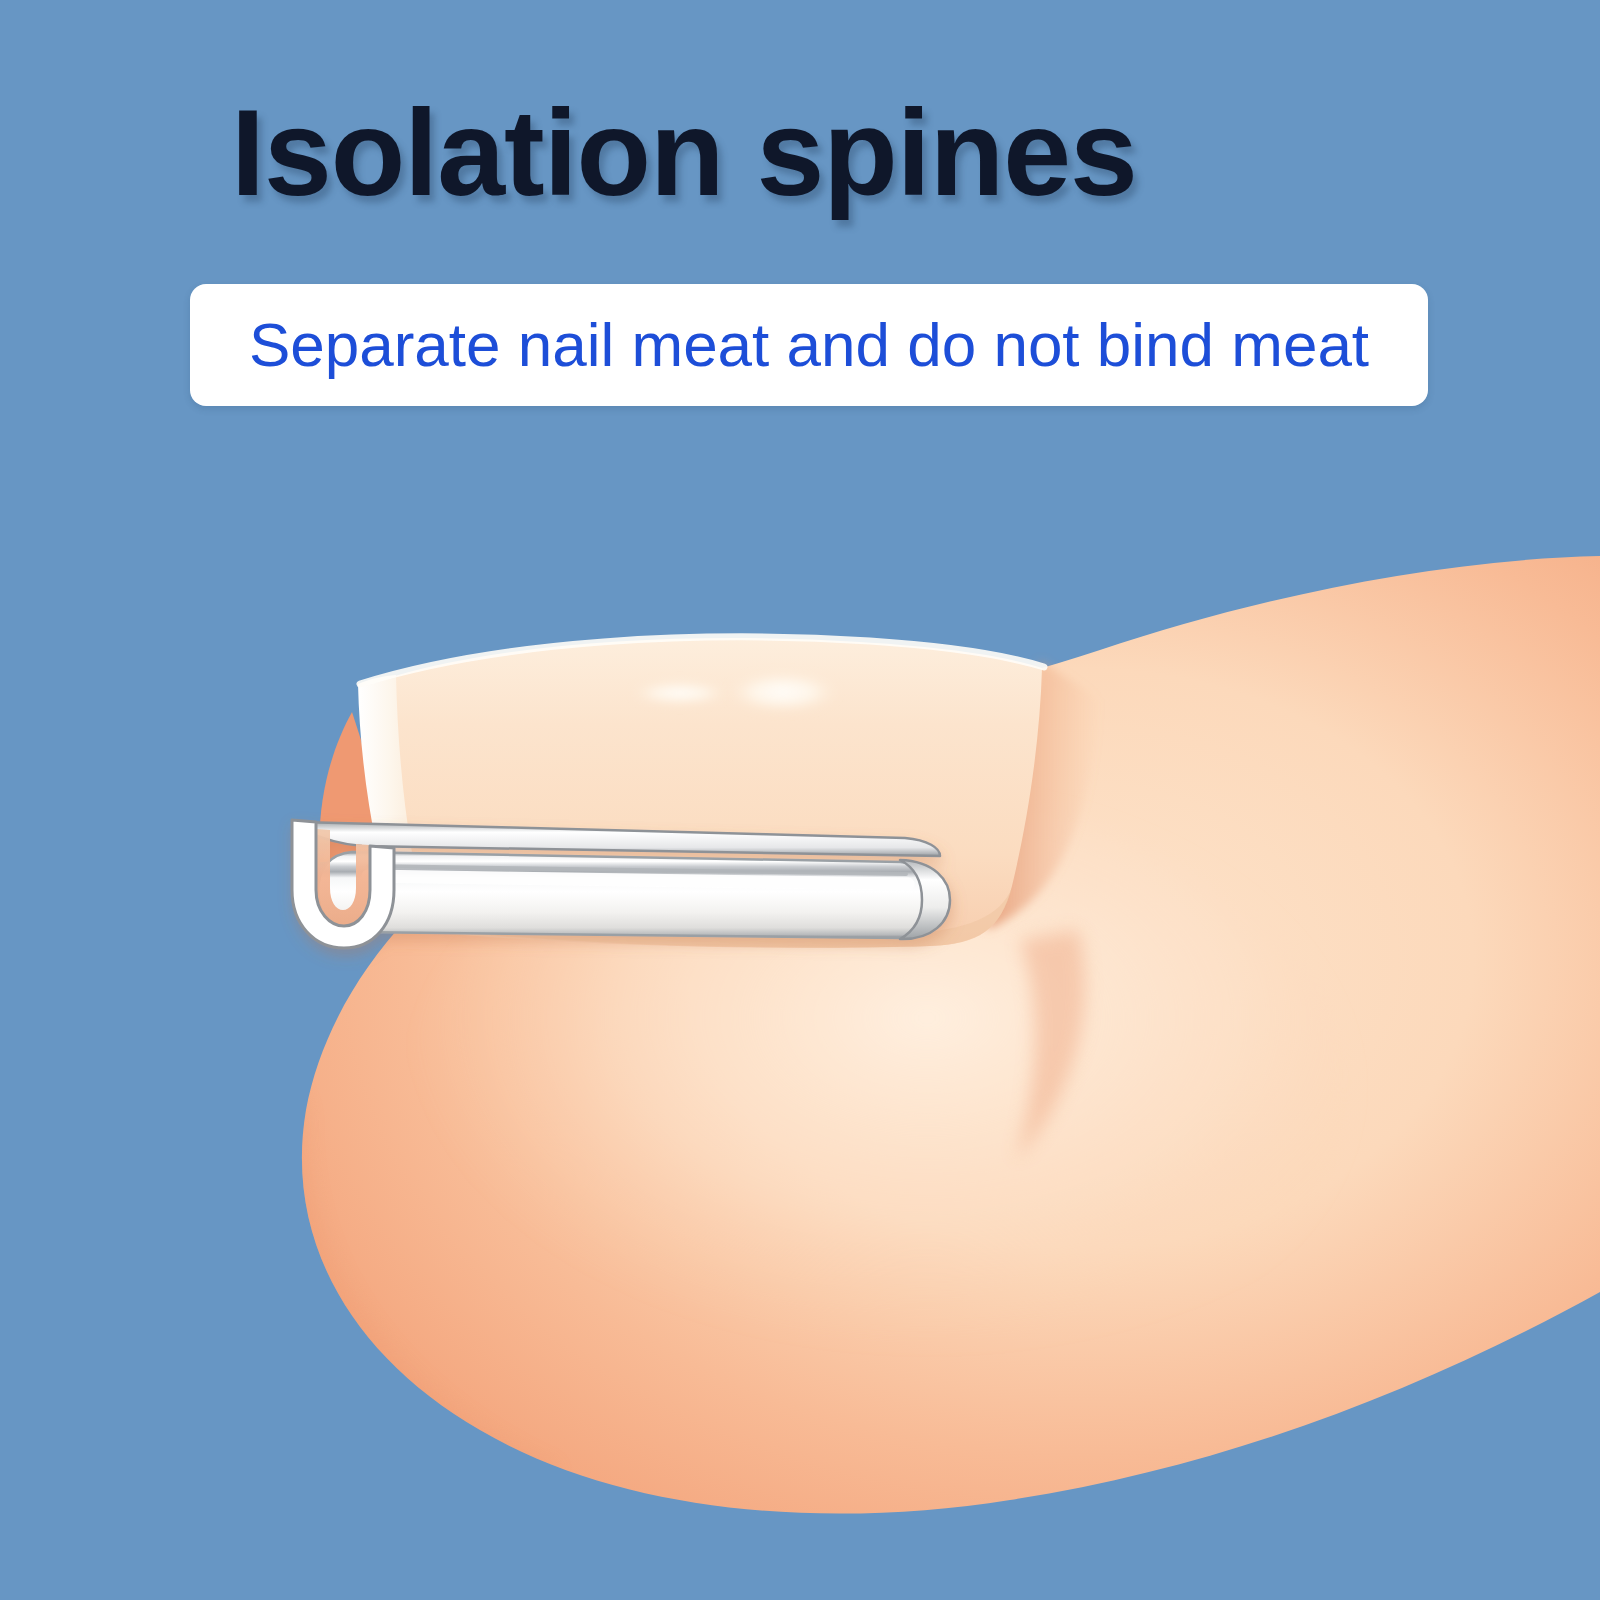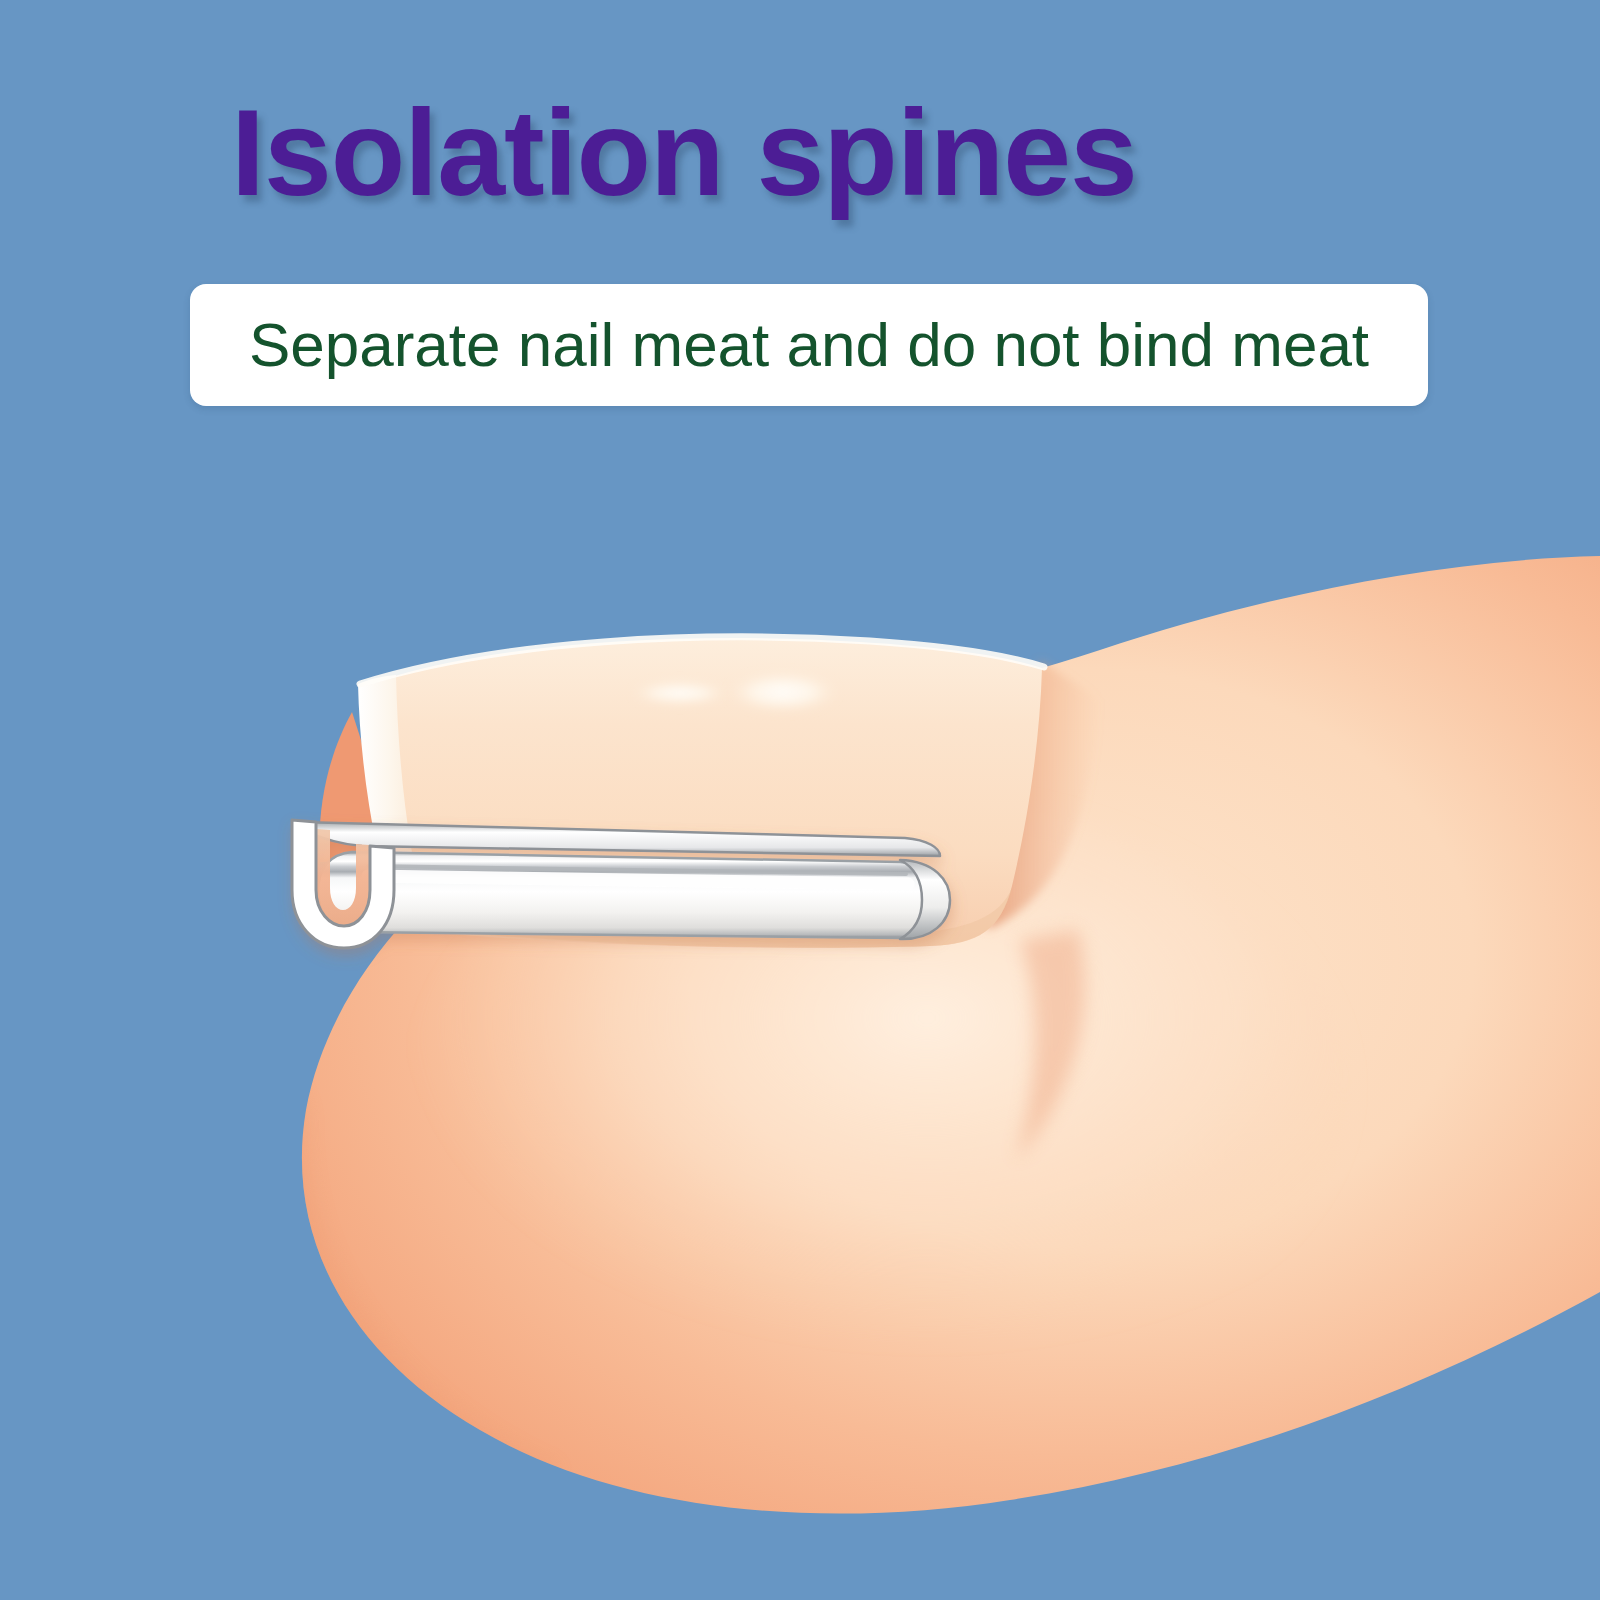--- a/index.html
+++ b/index.html
@@ -18,41 +18,41 @@
 
   
   #title {
     position:absolute;
     left:0; top:92px;
     width:1368px;
     text-align:center;
     font-size:122px;
     font-weight:bold;
     letter-spacing:-1px;
-    color:#4c1d95;
+    color:#0f172a;
     line-height:1.0;
     text-shadow:5px 7px 6px rgba(40,70,100,0.35);
     white-space:nowrap;
   }
 
   
   #subtitle-box {
     position:absolute;
     left:190px; top:284px;
     width:1238px; height:122px;
     background:#ffffff;
     border-radius:16px;
     box-shadow:0 3px 7px rgba(30,60,95,0.16);
     display:flex;
     align-items:center;
     justify-content:center;
   }
   #subtitle-text {
     font-size:62px;
-    color:#14532d;
+    color:#1d4ed8;
     letter-spacing:0px;
     white-space:nowrap;
     line-height:1;
   }
 
   
   #illustration {
     position:absolute;
     left:0; top:0;
     width:1600px; height:1600px;

